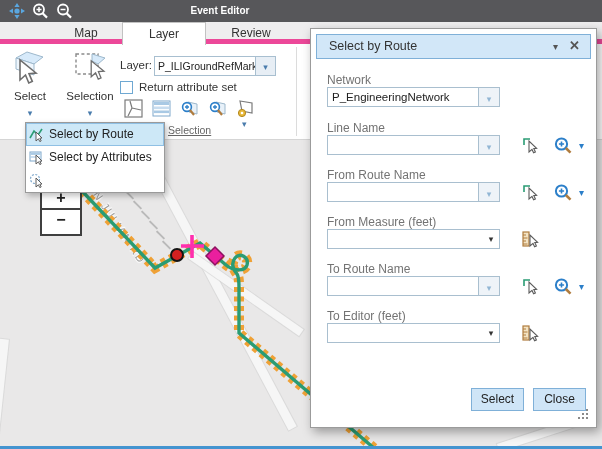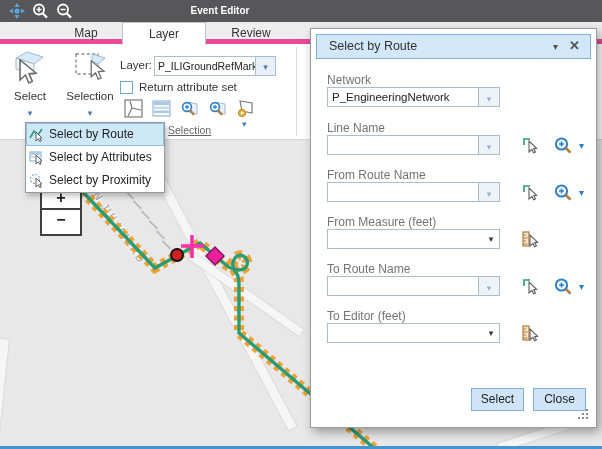--- a/index.html
+++ b/index.html
@@ -206,21 +206,20 @@
         <path d="M1.5,7 L11.5,7" stroke="#a9c9e4" stroke-width="1.2"></path>
         <path d="M7,5 L7,14 L9.4,11.8 L10.8,14.6 L12.2,13.9 L10.8,11.2 L13,11 Z" fill="#fff" stroke="#5c5c5c" stroke-width="1"></path>
       </svg>
       <span class="mtext">Select by Attributes</span>
     </div>
     <div class="mitem">
       <svg class="micon" viewBox="0 0 15 15">
         <circle cx="6" cy="6" r="4.5" fill="none" stroke="#7fa8cc" stroke-width="1.2" stroke-dasharray="2 1.5"></circle>
         <path d="M7,5 L7,14 L9.4,11.8 L10.8,14.6 L12.2,13.9 L10.8,11.2 L13,11 Z" fill="#fff" stroke="#5c5c5c" stroke-width="1"></path>
       </svg>
-      <span class="mtext">Select by Proximity</span>
     </div>
   </div>
 
   <div class="panel">
     <div class="phead">
       <div class="ptitle">Select by Route</div>
       <div class="pcaret">▾</div>
       <div class="pclose">✕</div>
     </div>
 

